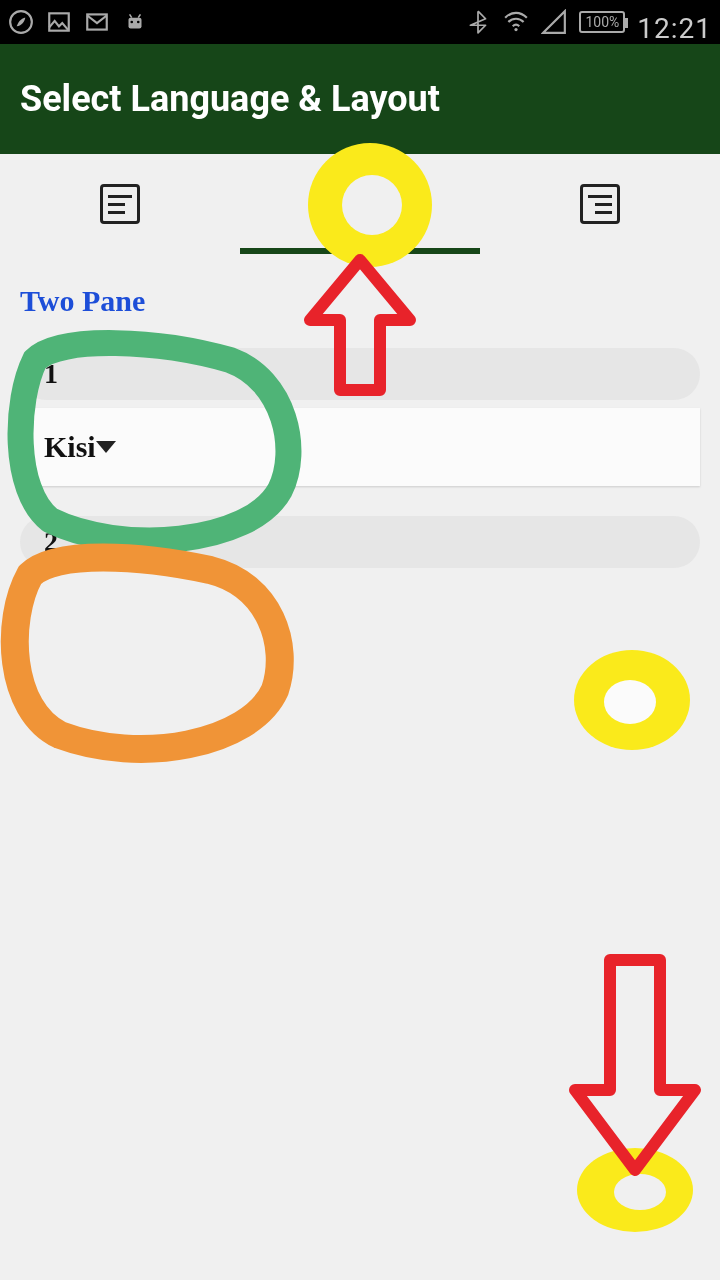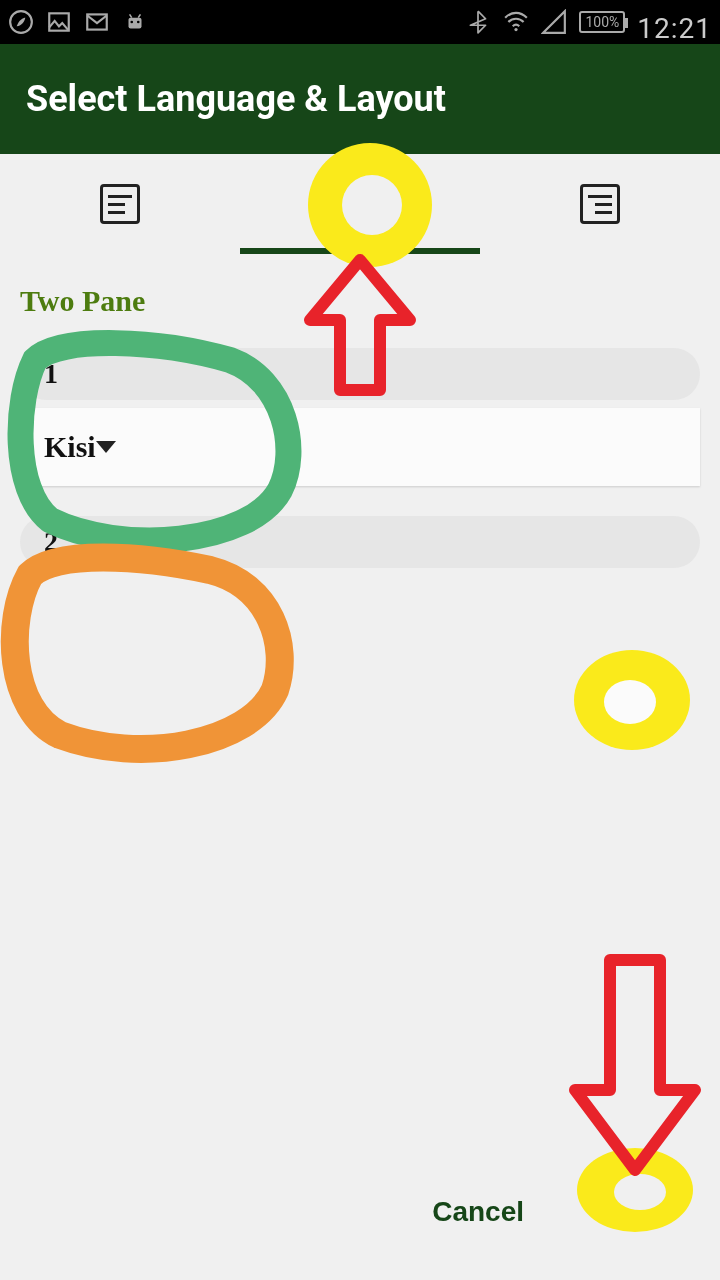--- a/index.html
+++ b/index.html
@@ -20,21 +20,21 @@
     border: 2px solid #aaa; border-radius: 3px; padding: 0 4px; font-size: 14px;
     display: flex; align-items: center; height: 22px; position: relative;
   }
   .batt-box::after {
     content: ""; position: absolute; right: -5px; top: 5px; width: 3px; height: 10px; background: #aaa;
   }
 
   
   .appbar {
     height: 110px; background: #164618; color: #fff;
-    display: flex; align-items: center; padding: 0 26px;
+    display: flex; align-items: center; padding: 0 20px;
   }
   .appbar h1 { font-size: 36px; font-weight: 700; }
 
   
   .tabs {
     height: 100px; background: #f0f0f0; display: flex;
   }
   .tab {
     flex: 1; display: flex; align-items: center; justify-content: center;
     position: relative;
@@ -49,21 +49,21 @@
   }
   .layout-icon.left::before { top: 8px; left: 5px; right: 5px; }
   .layout-icon.left::after  { top: 16px; left: 5px; right: 12px; box-shadow: 0 8px 0 #222; }
   .layout-icon.center::before { top: 8px; left: 5px; right: 5px; }
   .layout-icon.center::after  { top: 18px; left: 5px; right: 5px; height: 12px; }
   .layout-icon.right::before { top: 8px; left: 5px; right: 5px; }
   .layout-icon.right::after  { top: 16px; left: 12px; right: 5px; box-shadow: 0 8px 0 #222; }
 
   
   .content { padding: 30px 20px 0 20px; }
-  .section-title { color: #4d7c0f; font-size: 30px; font-weight: 700; font-family: Georgia, serif; margin-bottom: 30px; }
+  .section-title { color: #1d4ed8; font-size: 30px; font-weight: 700; font-family: Georgia, serif; margin-bottom: 30px; }
 
   .pane-group { margin-bottom: 30px; }
   .pane-header {
     background: #e6e6e6; border-radius: 26px; padding: 10px 24px;
     font-size: 28px; font-weight: 700; font-family: Georgia, serif; color: #111;
   }
   .dropdown {
     background: #fbfbfb; margin-top: 8px; padding: 22px 24px;
     display: flex; align-items: center; 
     box-shadow: 0 1px 2px rgba(0,0,0,0.15);
@@ -167,21 +167,20 @@
       <span class="caret"></span>
     </div>
   </div>
 
   <div class="pane-group">
     <div class="pane-header">2</div>
   </div>
 </div>
 
 <div class="footer">
-  <button class="btn">Cancel</button>
   <button class="btn">OK</button>
 </div>
 
 <div class="annot">
   <svg viewBox="0 0 720 1280">
 
     <circle cx="370" cy="205" r="62" fill="#faea1b"></circle>
     <circle cx="372" cy="205" r="30" fill="#f0f0f0"></circle>
 
     <g stroke="#e8232a" stroke-width="12" fill="none" stroke-linejoin="round">

